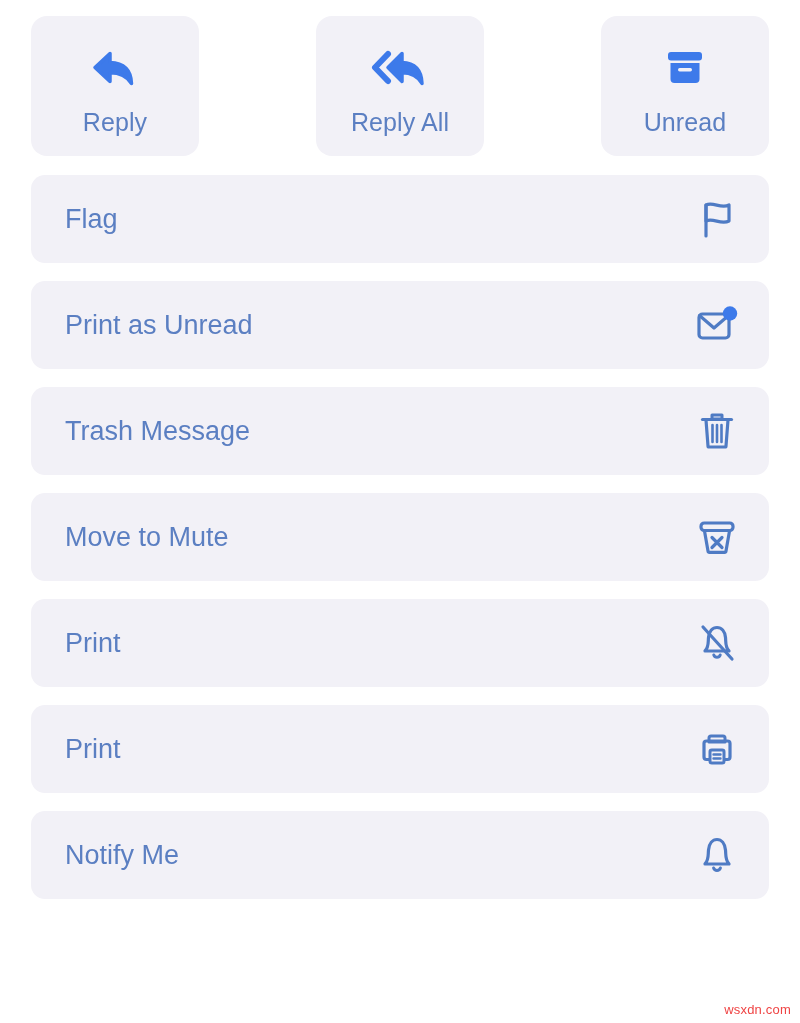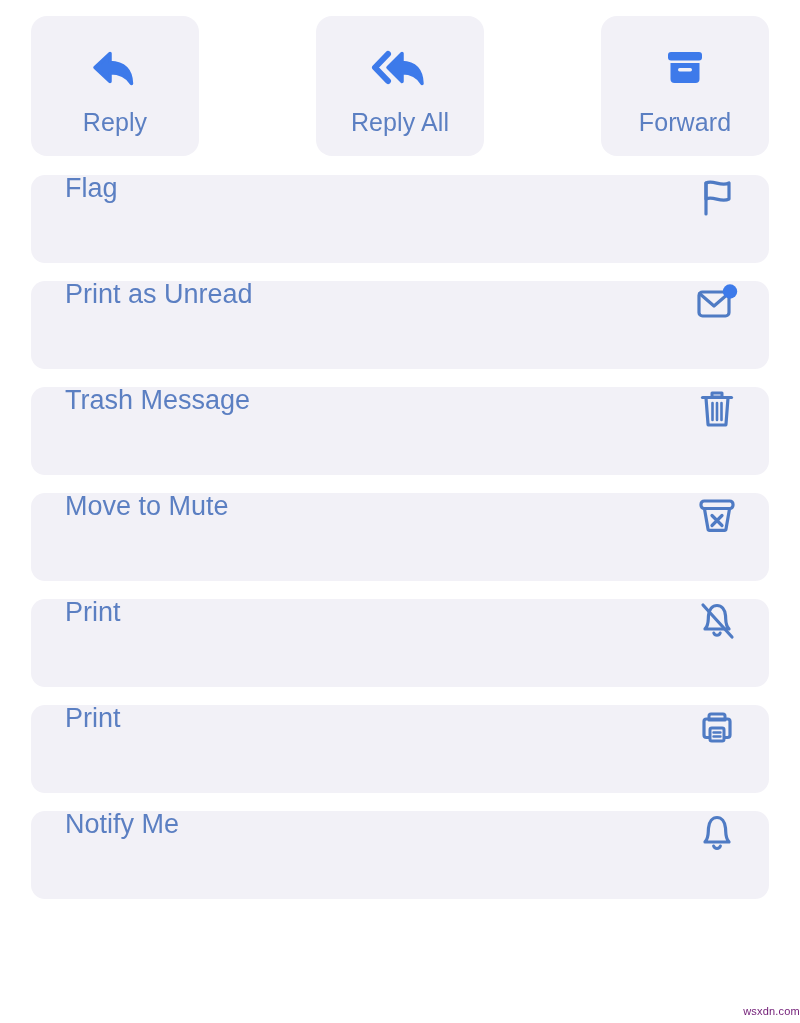--- a/index.html
+++ b/index.html
@@ -69,21 +69,21 @@
     width: 738px;
   }
   .row {
     position: relative;
     width: 738px;
     height: 88px;
     background: #f2f1f7;
     border-radius: 14px;
     margin-bottom: 18px;
     display: flex;
-    align-items: flex-start;
+    align-items: center;
     justify-content: space-between;
     box-sizing: border-box;
     padding: 0 30px 0 34px;
     cursor: pointer;
   }
   .row-label {
     font-size: 27px;
     color: #5b7fc2;
     line-height: 1;
   }
@@ -105,24 +105,24 @@
     height: 56px;
     border: 3px solid #cc2229;
     border-radius: 1px;
     pointer-events: none;
     box-sizing: border-box;
   }
 
   
   .watermark {
     position: absolute;
-    right: 0;
+    right: 9px;
     bottom: 6px;
-    font-size: 11px;
-    color: #701a75;
+    font-size: 13px;
+    color: #ef4444;
     letter-spacing: 0.2px;
   }
 </style>
 </head>
 <body>
 
 <div id="app">
 
   <div class="quick-row">
 
@@ -147,21 +147,21 @@
 
 
     <div class="quick-btn">
       <span class="quick-icon">
         <svg width="46" height="44" viewBox="0 0 46 44" aria-hidden="true">
           <rect x="6" y="6" width="34" height="8.5" rx="3" fill="#3d7aea"></rect>
           <path d="M8.5 17 H37.5 V33 a4 4 0 0 1 -4 4 H12.5 a4 4 0 0 1 -4 -4 Z" fill="#3d7aea"></path>
           <rect x="16" y="22" width="14" height="3.4" rx="1.7" fill="#f2f1f7"></rect>
         </svg>
       </span>
-      <span class="quick-label">Forward</span>
+      <span class="quick-label">Unread</span>
     </div>
 
   </div>
 
   <div class="rows">
 
     <div class="row">
       <span class="row-label">Flag</span>
       <span class="row-icon">
         <svg width="40" height="42" viewBox="0 0 40 42" aria-hidden="true">

